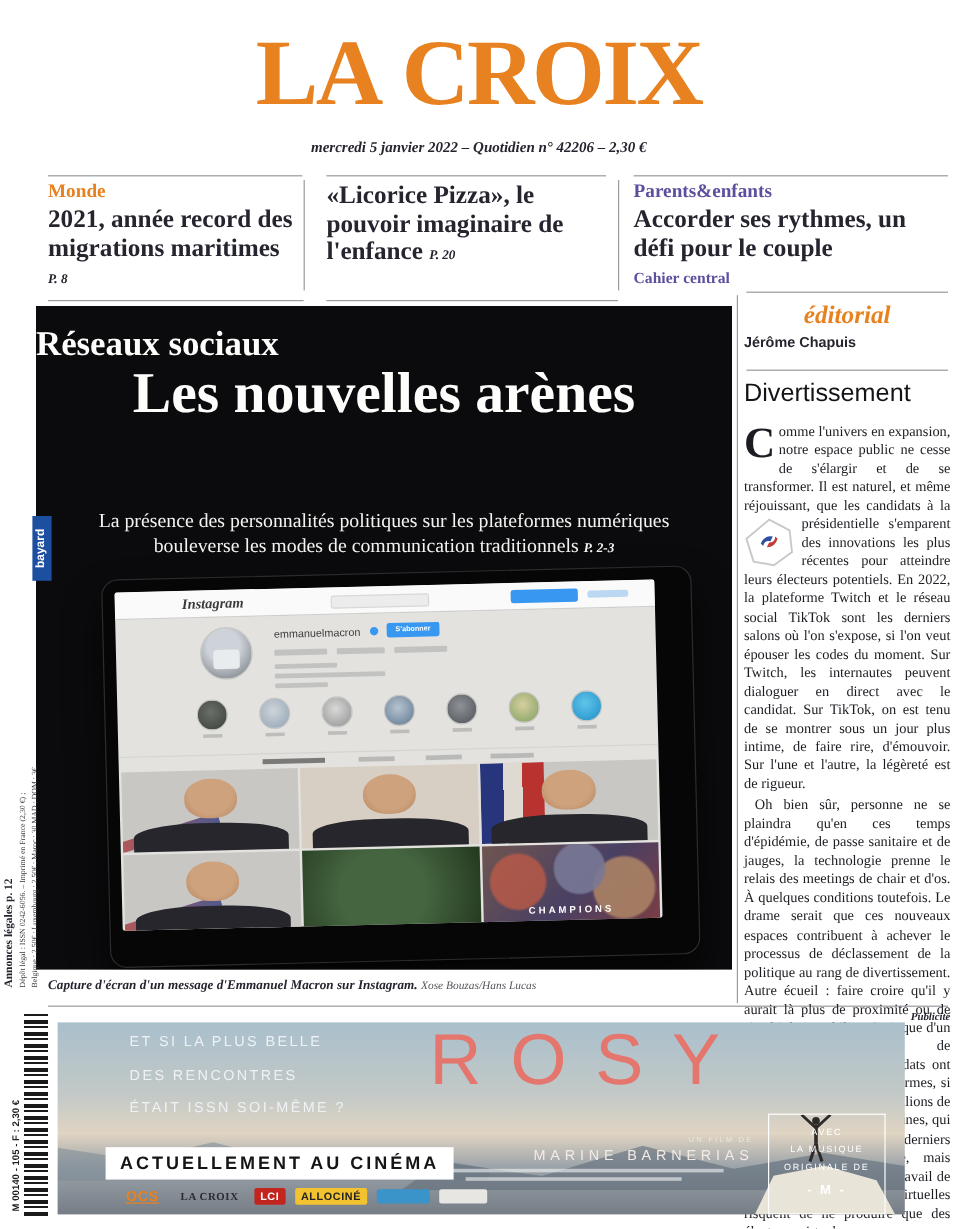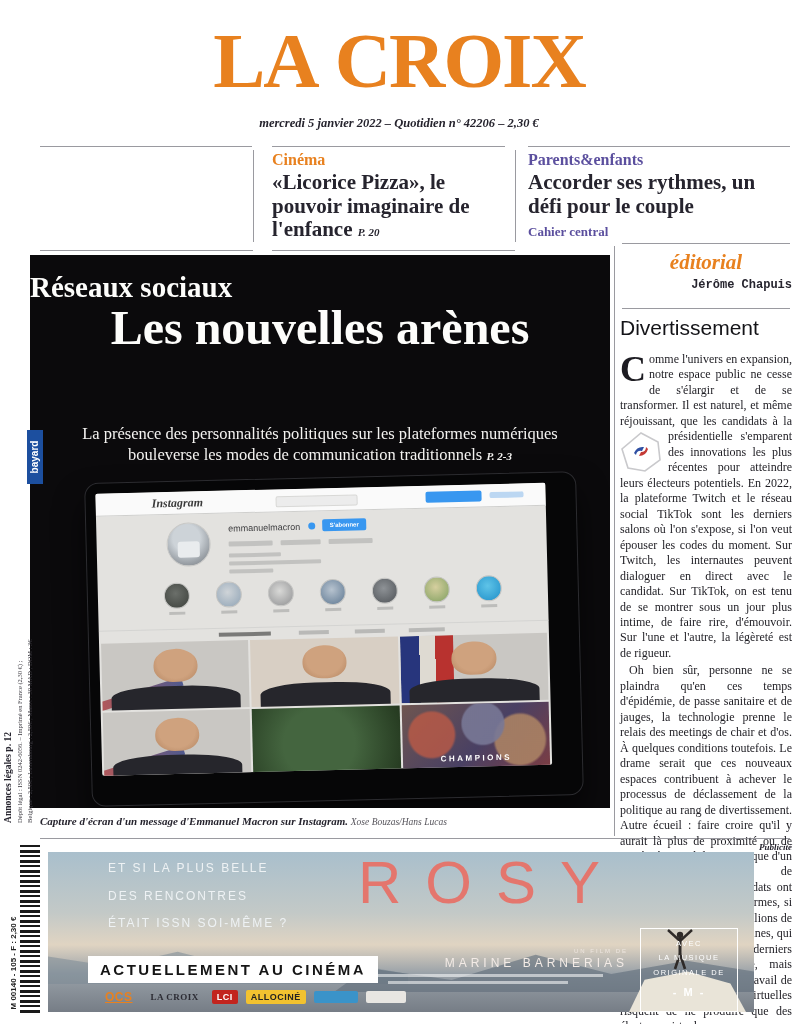--- a/index.html
+++ b/index.html
@@ -91,22 +91,22 @@
         font-size:8px;font-weight:bold;letter-spacing:2.5px;z-index:3;}
 
   
   .caption{left:40px;top:815px;width:570px;font-size:11px;}
   .caption .main{font-style:italic;font-weight:bold;}
   .caption .credit{font-style:italic;font-size:9.5px;color:#55535a;}
 
   
   .edit-label{left:620px;top:250px;width:172px;text-align:center;color:#e8811f;
               font-style:italic;font-weight:bold;font-size:21px;}
-  .edit-author{left:620px;top:278px;width:172px;text-align:right;font-weight:bold;font-size:12px;
-               font-family:Liberation Mono, monospace;}
+  .edit-author{left:620px;top:278px;width:172px;text-align:left;font-weight:bold;font-size:12px;
+               font-family:Liberation Sans, sans-serif;}
   .edit-title{left:620px;top:316px;width:172px;font-size:21px;color:#141418;
               font-family:"Liberation Sans",sans-serif;}
   .edit-body{left:620px;top:352px;width:172px;font-size:12px;line-height:1.29;text-align:justify;color:#1d1c22;}
   .edit-body p{margin:0 0 2px 0;}
   .dropcap{float:left;font-size:36px;line-height:.82;font-weight:bold;padding:3px 3px 0 0;}
   .badge{float:left;width:42px;height:42px;margin:2px 6px 2px 0;}
   .publicite{left:620px;top:842px;width:172px;text-align:right;font-style:italic;
              font-weight:bold;font-size:9px;color:#26242e;}
 
   
@@ -163,23 +163,26 @@
 
   <div class="abs masthead">LA CROIX</div>
   <div class="abs dateline">mercredi 5 janvier 2022 – Quotidien n° 42206 – 2,30 €</div>
 
   <div class="rule" style="left:40px;top:146px;width:212px;"></div>
   <div class="rule" style="left:272px;top:146px;width:233px;"></div>
   <div class="rule" style="left:528px;top:146px;width:262px;"></div>
   <div class="vrule" style="left:253px;top:150px;height:92px;"></div>
   <div class="vrule" style="left:515px;top:150px;height:92px;"></div>
 
+  <div class="teaser" style="left:40px;width:205px;">
+    <div class="kicker">Monde</div>
+    <div class="teaser-hl"><span>2021, année record des migrations maritimes</span> <span class="pref">P. 8</span></div>
+  </div>
 
   <div class="teaser" style="left:272px;width:232px;">
-    <div class="kicker">Cinéma</div>
     <div class="teaser-hl"><span>«Licorice Pizza», le pouvoir imaginaire de l'enfance</span> <span class="pref">P. 20</span></div>
   </div>
 
   <div class="teaser" style="left:528px;width:262px;">
     <div class="kicker purple">Parents&amp;enfants</div>
     <div class="teaser-hl">Accorder ses rythmes, un défi pour le couple</div>
     <div class="subnote">Cahier central</div>
   </div>
 
   <div class="rule" style="left:40px;top:250px;width:213px;"></div>

